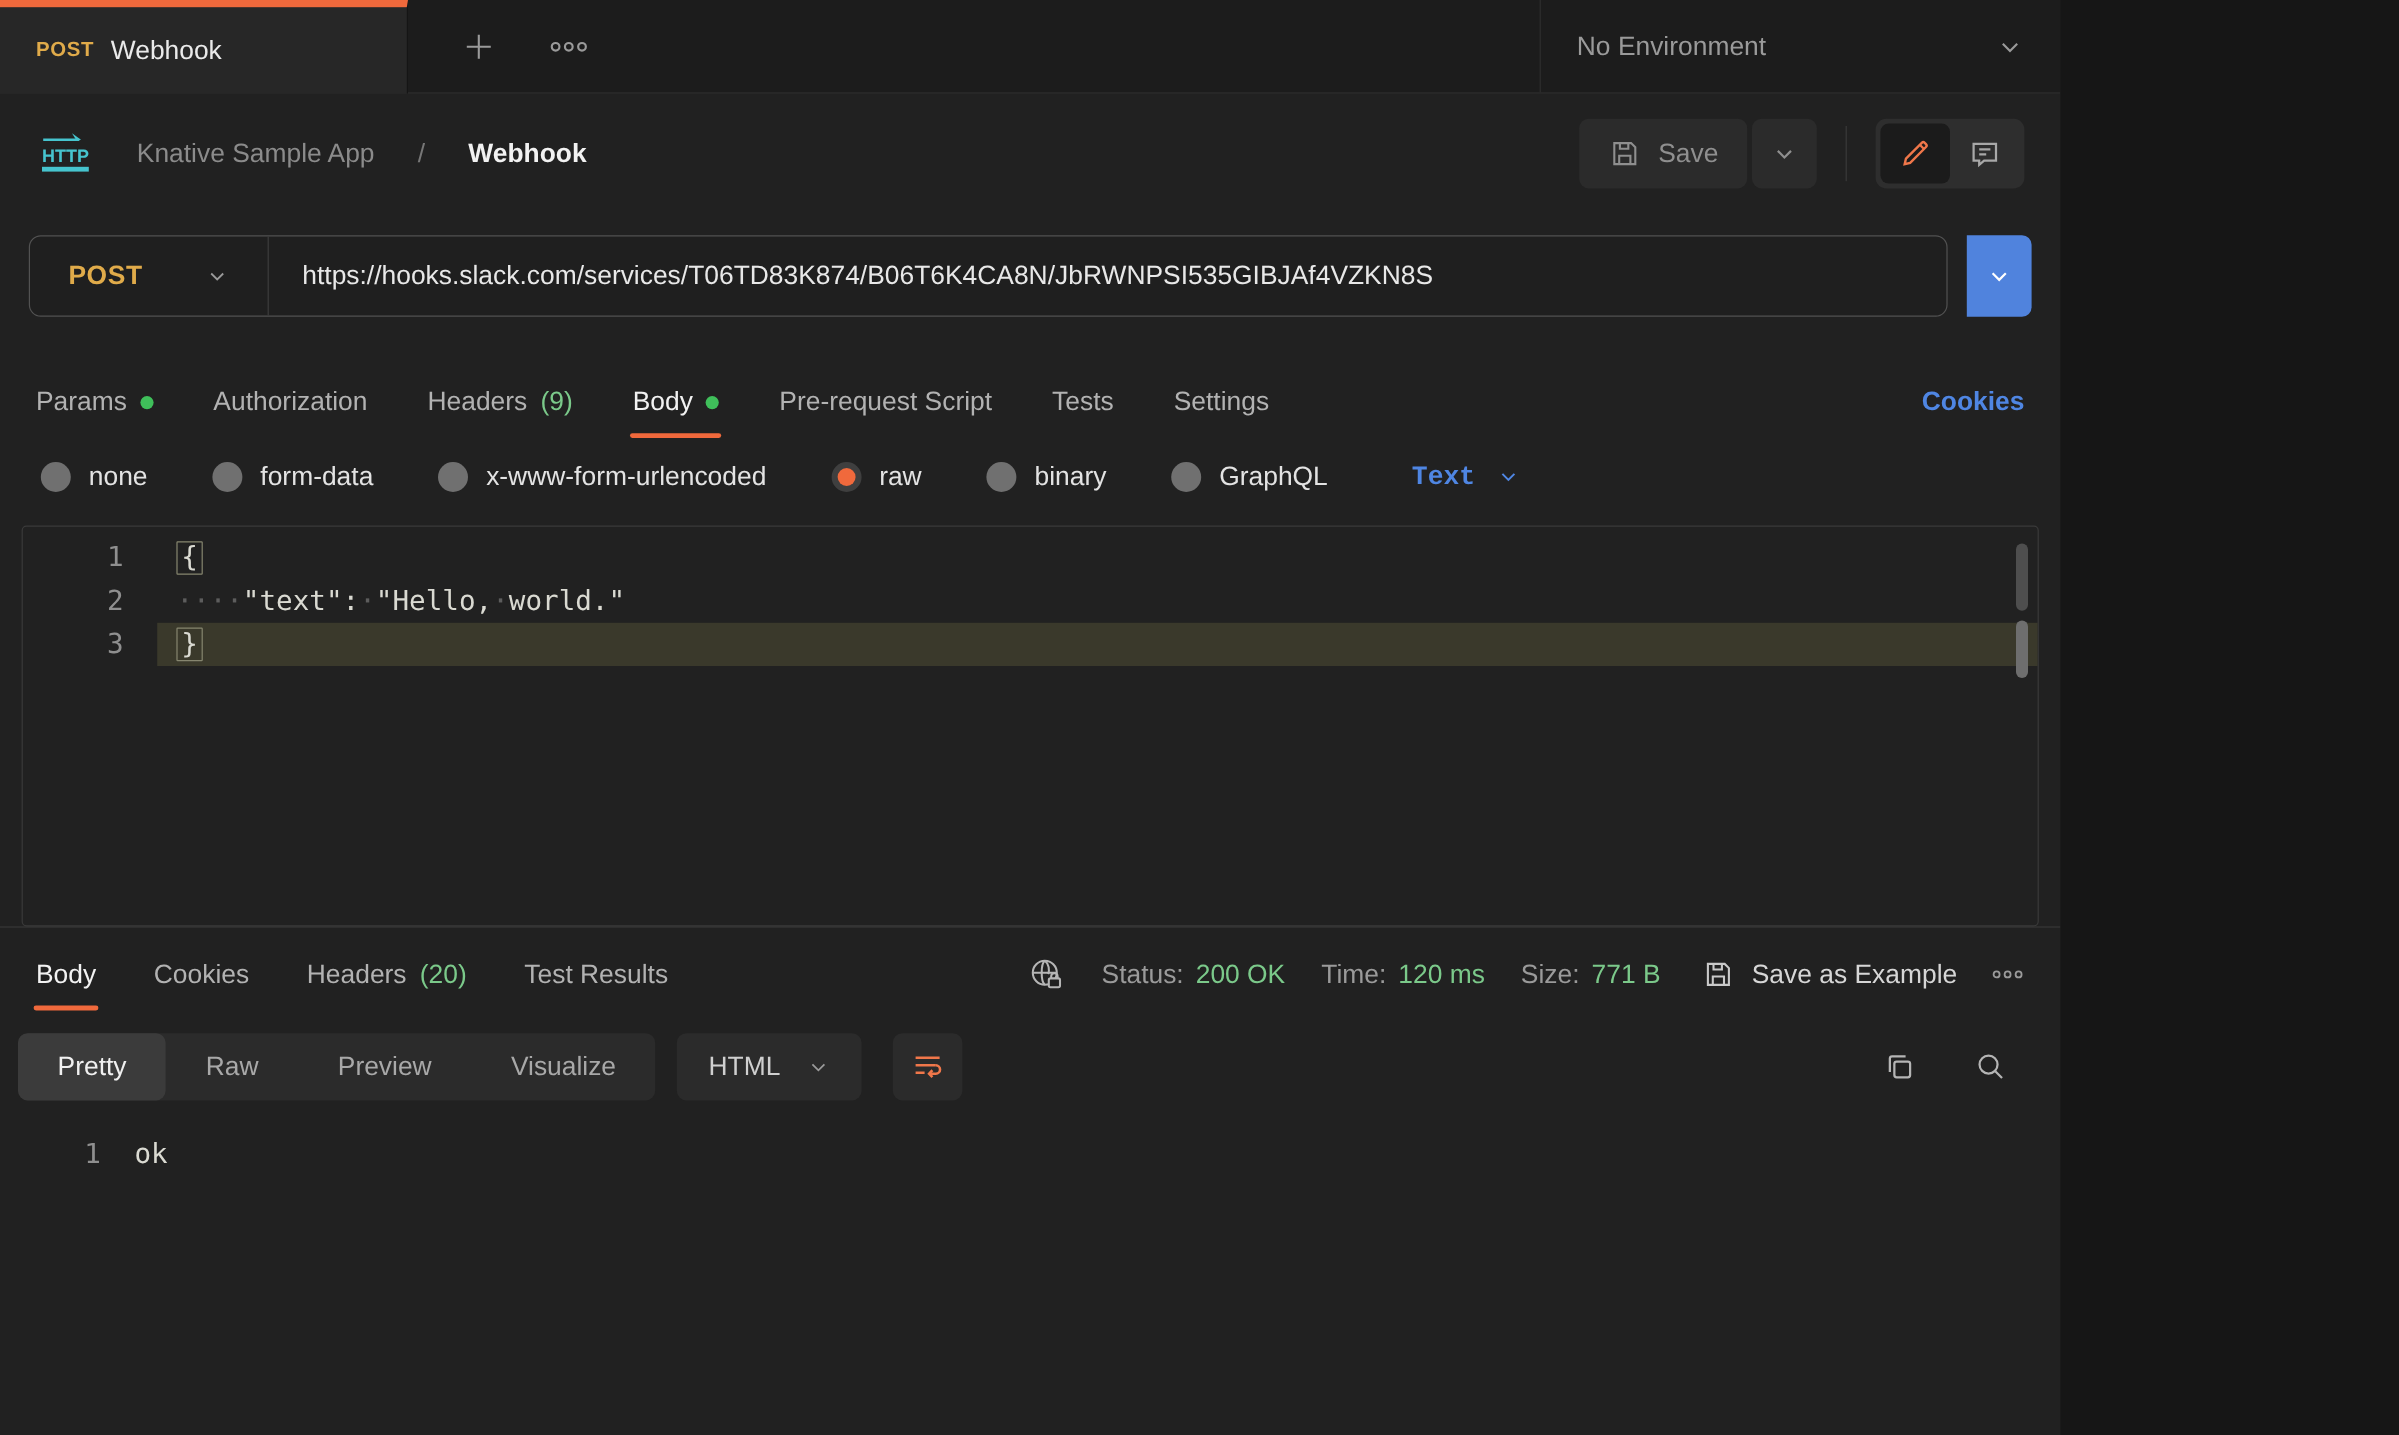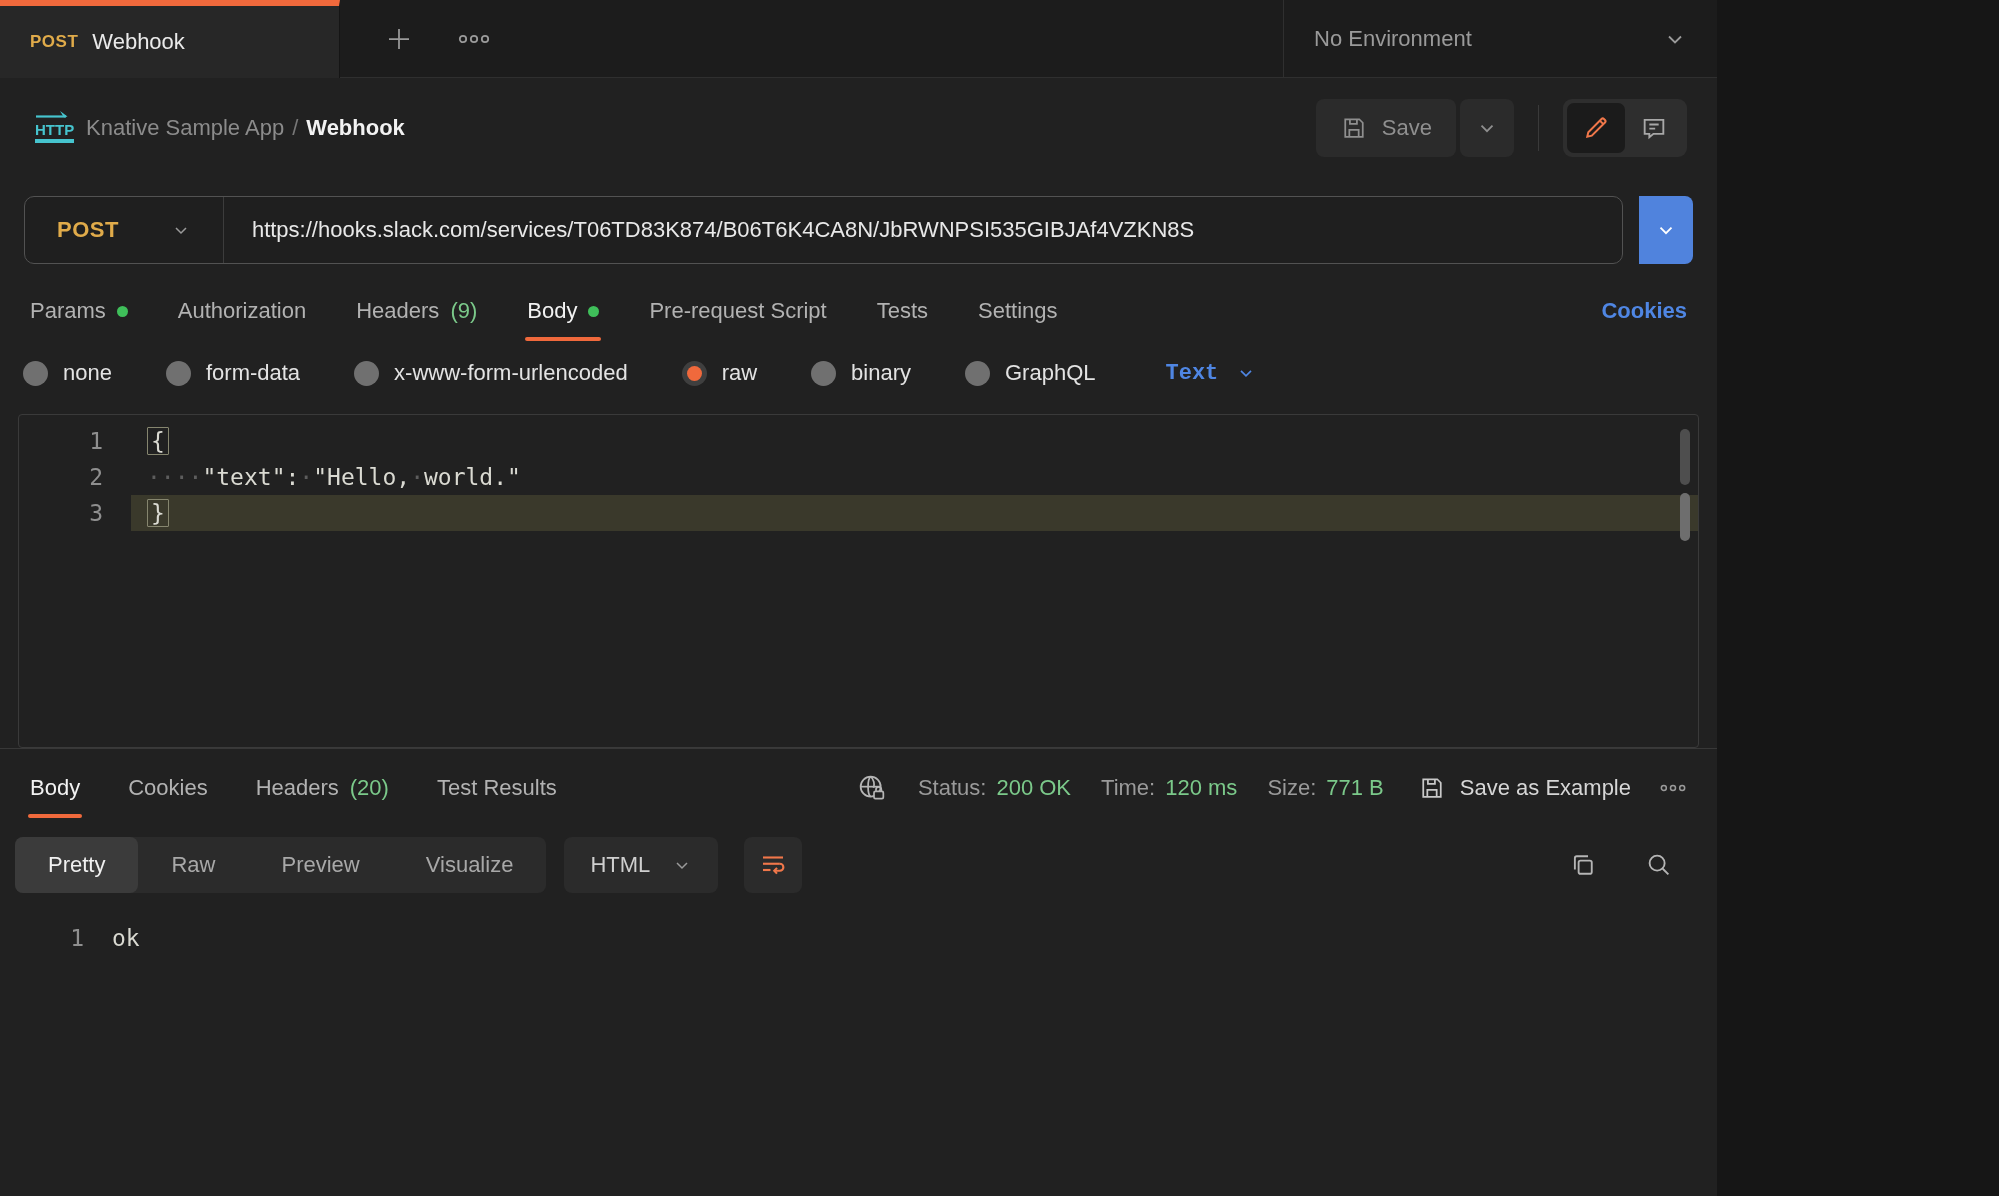--- a/index.html
+++ b/index.html
@@ -20,21 +20,21 @@
   }
   .req-tab-method { color:#e0ab4a; font-size:17px; font-weight:bold; letter-spacing:.5px; }
   .req-tab-title { color:#eaeaea; font-size:22px; }
   .tab-actions { display:flex; align-items:center; gap:44px; padding:0 44px; }
   .tabbar-spacer { flex:1; }
   .env-box { width:434px; border-left:1px solid #2f2f2f; display:flex; align-items:center; padding:4px 30px; gap:12px; }
   .env-label { color:#9a9a9a; font-size:22px; flex:1; }
 
   
   .header-row { height:100px; display:flex; align-items:center; padding:0 30px; }
-  .crumbs { display:flex; align-items:center; gap:8px; flex:1; }
+  .crumbs { display:flex; align-items:center; gap:36px; flex:1; }
   .crumb-collection { color:#8b8b8b; font-size:22px; }
   .crumb-sep { color:#777; font-size:22px; }
   .crumb-request { color:#f2f2f2; font-size:22px; font-weight:600; }
   .header-actions { display:flex; align-items:center; }
   .save-group { display:flex; gap:4px; }
   .btn-save { display:flex; align-items:center; gap:14px; background:#2b2b2b; border-radius:8px; height:58px; padding:0 24px; color:#8f8f8f; font-size:22px; cursor:pointer; }
   .btn-save-caret { background:#2b2b2b; border-radius:8px; height:58px; width:54px; display:flex; align-items:center; justify-content:center; color:#8f8f8f; cursor:pointer; }
   .vdiv { width:1px; height:46px; background:#3a3a3a; margin:0 24px; }
   .icon-pair { background:#2e2e2e; border-radius:9px; padding:4px; display:flex; }
   .icon-cell { width:58px; height:50px; display:flex; align-items:center; justify-content:center; border-radius:7px; cursor:pointer; }
@@ -46,30 +46,30 @@
   .method-select { display:flex; align-items:center; gap:52px; padding:0 32px; cursor:pointer; }
   .method-label { color:#e0ab4a; font-weight:bold; font-size:22px; letter-spacing:.5px; }
   .chev { color:#9a9a9a; }
   .url-divider { width:1px; align-self:stretch; background:#3c3c3c; }
   .url-text { padding:0 28px; color:#e8e8e8; font-size:22px; white-space:nowrap; }
   .send-group { display:flex; }
   .btn-send { width:148px; height:68px; background:#2d68cf; border-radius:8px 0 0 8px; color:#fff; font-weight:bold; font-size:23px; display:flex; align-items:center; justify-content:center; cursor:pointer; }
   .btn-send-caret { width:54px; height:68px; background:#5083dd; border-radius:0 8px 8px 0; display:flex; align-items:center; justify-content:center; color:#fff; cursor:pointer; }
 
   
-  .req-tabs { display:flex; align-items:flex-start; margin-top:34px; padding:0 30px; gap:50px; }
+  .req-tabs { display:flex; align-items:flex-start; margin-top:58px; padding:0 30px; gap:50px; }
   .tab-item { color:#b2b2b2; font-size:22px; display:flex; align-items:center; gap:11px; position:relative; cursor:pointer; }
   .tab-item.active { color:#f2f2f2; }
   .tab-item.active::after { content:""; position:absolute; left:-2px; right:-2px; bottom:-17px; height:4px; background:#f0693c; border-radius:2px; }
   .dot { width:11px; height:11px; border-radius:50%; background:#3fbf5a; }
   .count-green { color:#7bc98a; }
   .cookies-link { margin-left:auto; color:#4f86e3; font-size:22px; font-weight:600; cursor:pointer; }
 
   
-  .mode-row { display:flex; align-items:center; gap:54px; margin-top:36px; padding:0 23px; }
+  .mode-row { display:flex; align-items:center; gap:54px; margin-top:36px; padding:0 34px; }
   .mode-item { display:flex; align-items:center; gap:15px; font-size:22px; color:#e3e3e3; cursor:pointer; }
   .radio { width:25px; height:25px; border-radius:50%; background:#707070; flex:none; }
   .radio.sel { background:#3f3f3f; position:relative; }
   .radio.sel::after { content:""; position:absolute; inset:5px; border-radius:50%; background:#f0693c; }
   .lang-select { display:flex; align-items:center; gap:18px; color:#4f86e3; font-size:22px; font-weight:600; margin-left:16px; cursor:pointer;font-family:Liberation Mono, monospace; }
   .chev-blue { color:#4f86e3; }
 
   
   .editor { margin:28px 18px 0; height:334px; border:1px solid #3a3a3a; border-radius:4px; position:relative; padding-top:8px; font-family:"DejaVu Sans Mono", monospace; cursor:text; }
   .eline { display:flex; height:36px; align-items:center; }

